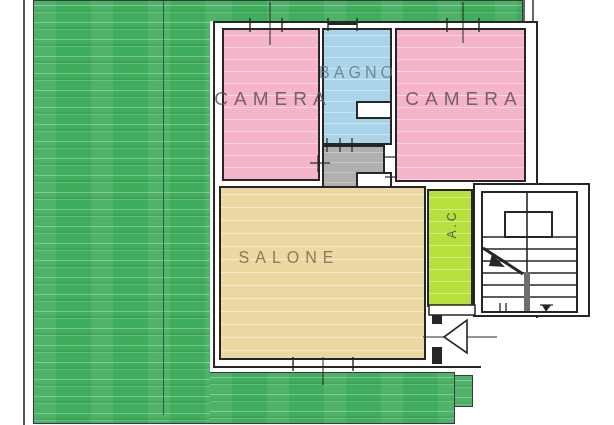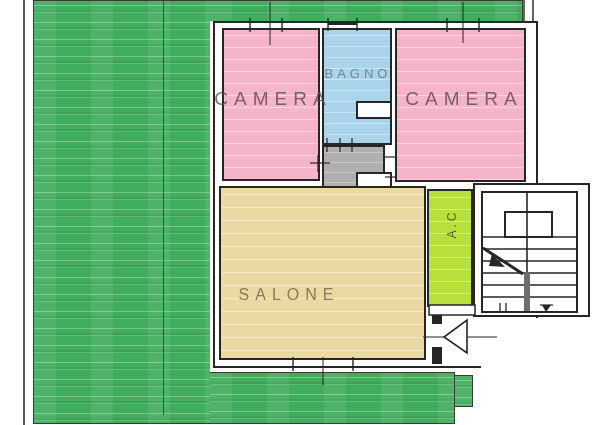--- a/index.html
+++ b/index.html
@@ -26,22 +26,22 @@
   .fill-gray{background-color:#b1b0ae;background-image:repeating-linear-gradient(180deg,transparent 0 5px,rgba(255,255,255,.30) 5px 6px,transparent 6px 10px);}
 
   .room{border:2px solid #262626;}
   .wallbox{border:2px solid #262626;background:#fff;}
 
   .room-label{
     position:absolute;transform:translate(-50%,-50%);
     font-size:19px;letter-spacing:6px;font-weight:400;
     color:rgba(88,74,84,.80);white-space:nowrap;pointer-events:none;
   }
-  .lbl-bagno{font-size:13px;letter-spacing:4px;color:rgba(92,108,128,.75);}
-  .lbl-salone{font-size:16px;color:rgba(122,110,80,.88);margin-top:37px;}
+  .lbl-bagno{font-size:16px;letter-spacing:4px;color:rgba(92,108,128,.75);}
+  .lbl-salone{font-size:16px;color:rgba(122,110,80,.88);}
   .lbl-ac{font-size:12px;letter-spacing:3px;color:rgba(70,82,66,.92);
           transform:translate(-50%,-50%) rotate(-90deg);}
   svg{display:block;}
 </style>
 </head>
 <body>
 
 <div id="plan">
 
   <div class="abs" style="left:23px;top:0;width:1.5px;height:425px;background:#555;"></div>

